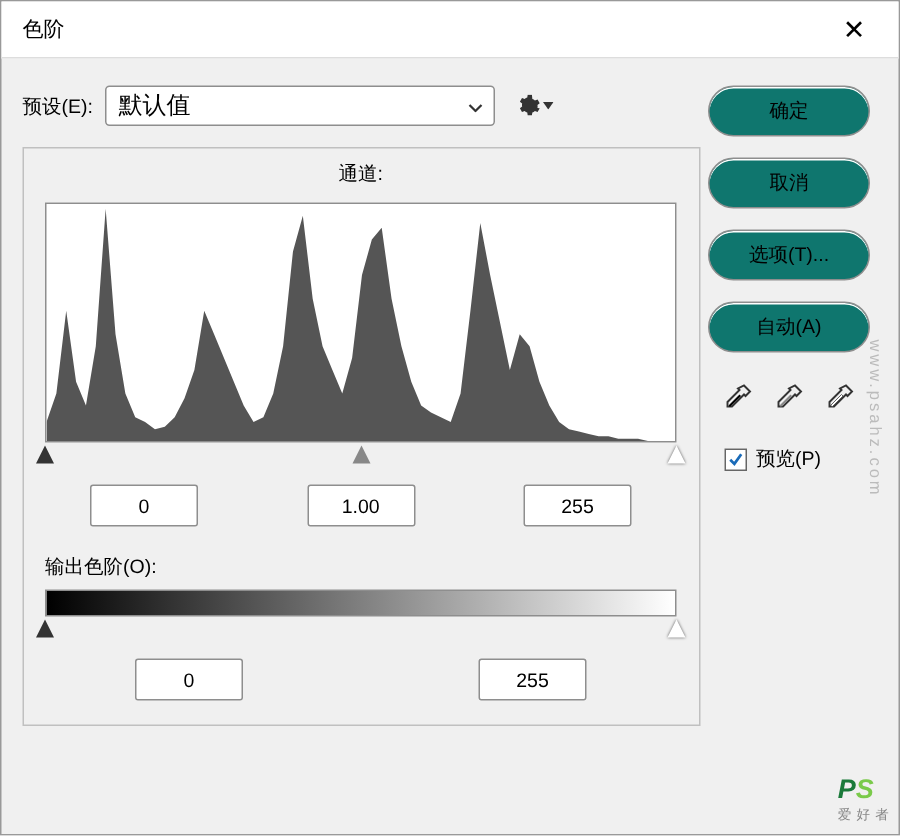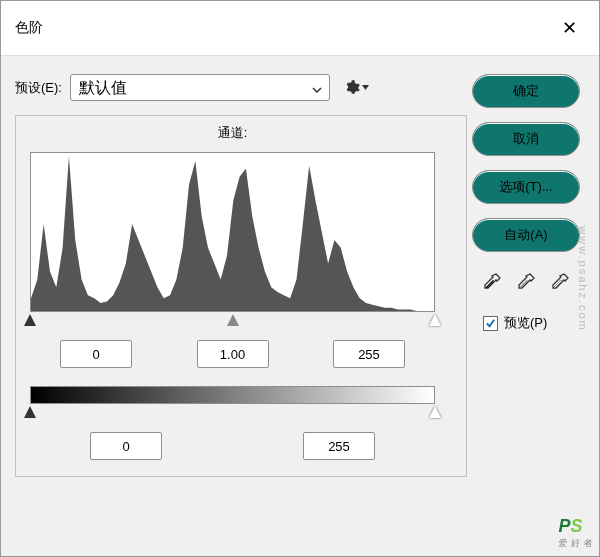--- a/index.html
+++ b/index.html
@@ -1,31 +1,31 @@
 <!DOCTYPE html>
 <html><head>
 <meta charset="utf-8">
 <style>
 * { box-sizing: border-box; margin: 0; padding: 0; font-family: "Microsoft YaHei", "SimSun", sans-serif; }
 body { background: #f0f0f0; width: 600px; height: 557px; position: relative; }
 .dialog { width: 600px; height: 557px; background: #f0f0f0; border: 1px solid #999; position: relative; }
-.titlebar { height: 55px; background: #fff; display: flex; align-items: center; padding: 0 14px; justify-content: space-between; border-bottom: 1px solid #ddd; }
+.titlebar { height: 38px; background: #fff; display: flex; align-items: center; padding: 0 14px; justify-content: space-between; border-bottom: 1px solid #ddd; }
 .title { font-size: 14px; color: #000; }
 .close-btn { font-size: 18px; color: #000; cursor: pointer; font-weight: 100; padding: 4px 8px; }
 .body { display: flex; padding: 18px 14px 10px 14px; }
 .left-col { flex: 1; }
 .right-col { width: 118px; display: flex; flex-direction: column; gap: 14px; align-items: center; }
 .preset-row { display: flex; align-items: center; gap: 8px; margin-bottom: 14px; }
 .label { font-size: 13px; color: #000; }
 .combo { position: relative; display: inline-flex; align-items: center; }
 .combo select { appearance: none; -webkit-appearance: none; background: #fff; border: 1px solid #8e8e8e; border-radius: 3px; padding: 4px 24px 4px 8px; font-size: 16px; height: 27px; }
 .combo .chev { position: absolute; right: 8px; pointer-events: none; }
 .preset-combo select { width: 260px; }
 .gear { display: inline-flex; align-items: center; gap: 2px; margin-left: 6px; cursor: pointer; }
-.fieldset { border: 1px solid #c0c0c0; padding: 12px 31px 16px 14px; position: relative; }
+.fieldset { border: 1px solid #c0c0c0; padding: 12px 15px 16px 14px; position: relative; }
 .channel-row { display: flex; align-items: center; gap: 10px; justify-content: center; margin-bottom: 10px; margin-top: -4px; }
 .channel-combo select { width: 120px; }
 .section-label { font-size: 13px; margin-bottom: 6px; }
 .histogram { width: 100%; height: 160px; background: #fff; border: 1px solid #8e8e8e; position: relative; overflow: hidden; }
 .hist-svg { width: 100%; height: 100%; display: block; }
 .slider-track { position: relative; height: 18px; margin-top: 2px; }
 .tri { position: absolute; top: 0; width: 0; height: 0; border-left: 6px solid transparent; border-right: 6px solid transparent; cursor: pointer; }
 .tri.black { border-bottom: 12px solid #333; left: 0%; margin-left: -6px; }
 .tri.gray { border-bottom: 12px solid #888; left: 50%; margin-left: -6px; }
 .tri.white { border-bottom: 12px solid #fff; left: 100%; margin-left: -6px; filter: drop-shadow(0 0 1px #555); }
@@ -94,20 +94,21 @@
           <div class="tri gray"></div>
           <div class="tri white"></div>
         </div>
         <div class="num-row">
           <input class="num-input" value="0" style="">
           <input class="num-input" value="1.00" style="">
           <input class="num-input" value="255" style="">
         </div>
 
         <div class="output-section">
+          <div class="section-label">输出色阶(O):</div>
           <div class="gradient-bar"></div>
           <div class="slider-track">
             <div class="tri black"></div>
             <div class="tri white"></div>
           </div>
           <div class="num-row two">
             <input class="num-input" value="0" style="">
             <input class="num-input" value="255" style="">
           </div>
         </div>

